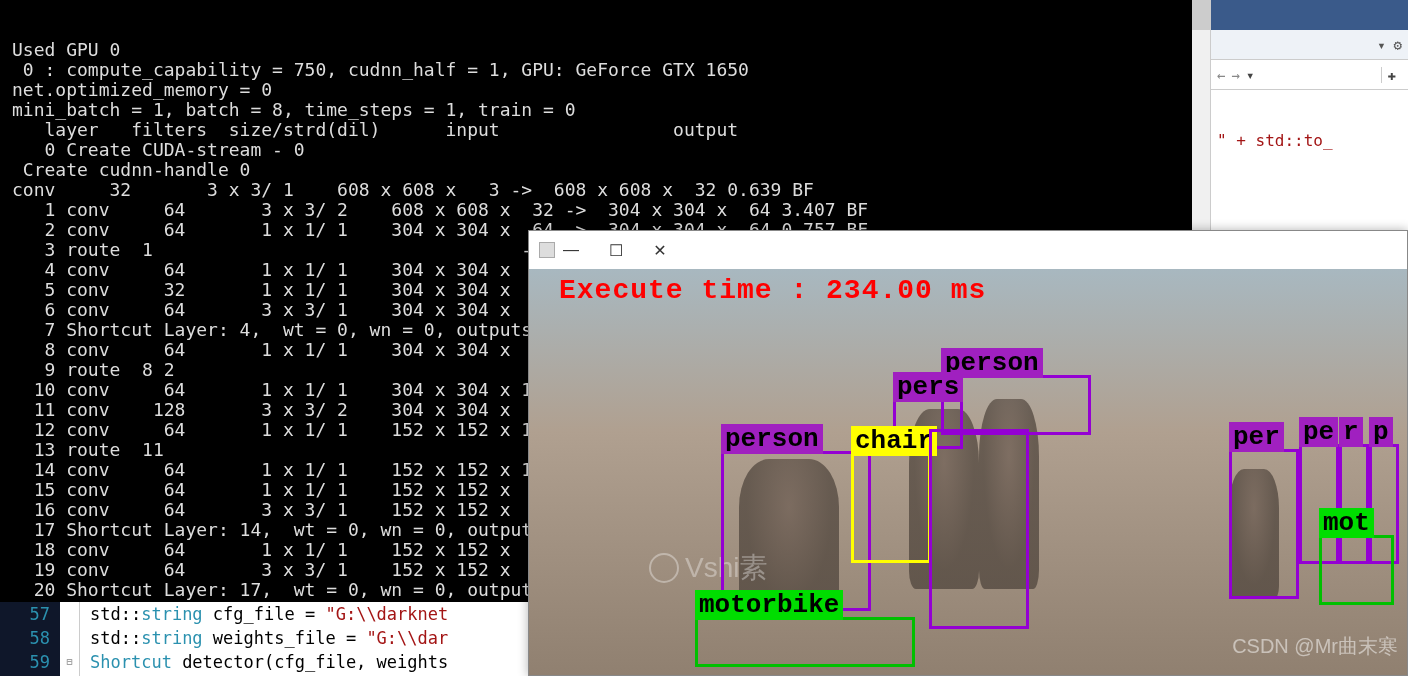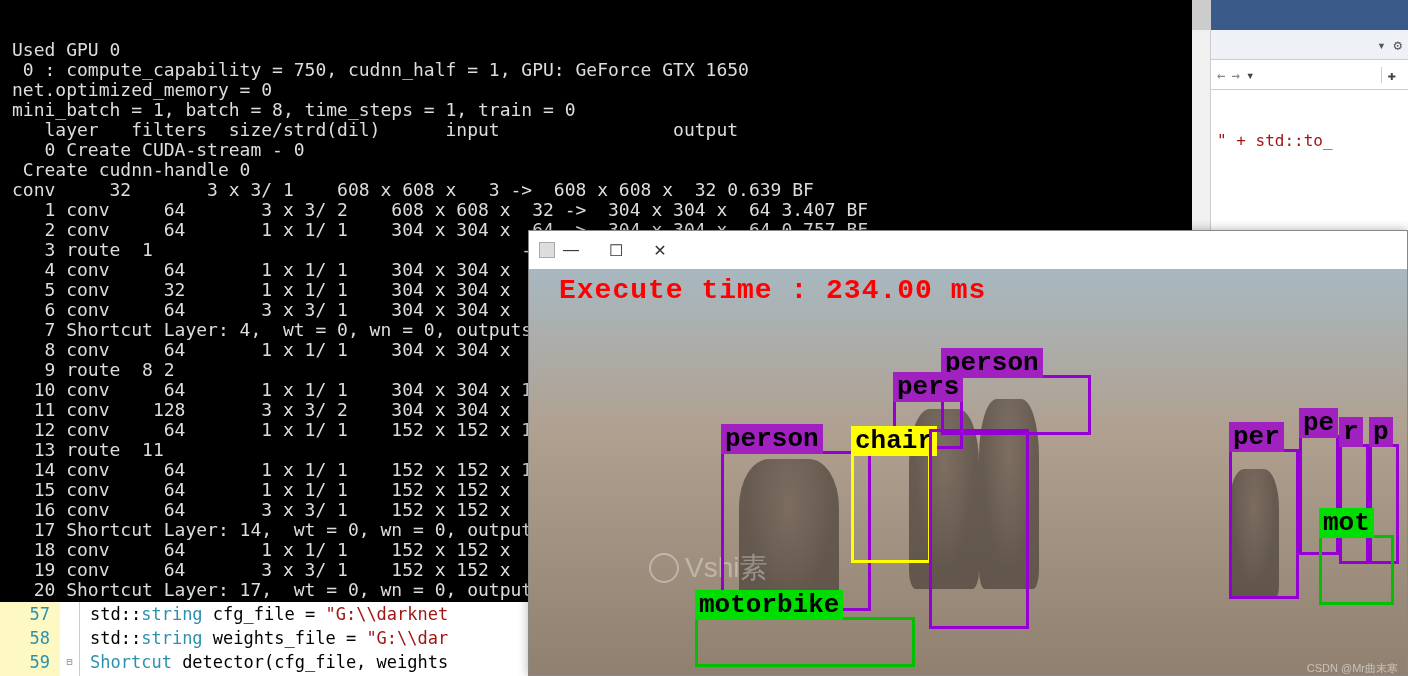--- a/index.html
+++ b/index.html
@@ -1,21 +1,21 @@
 <!DOCTYPE html>
 <html><head>
 <meta charset="utf-8">
 <style>
 * { margin: 0; padding: 0; box-sizing: border-box; }
 body { width: 1408px; height: 676px; font-family: "Consolas", monospace; overflow: hidden; position: relative; background: #fff; }
 .terminal { position: absolute; top: 0; left: 0; width: 1210px; height: 602px; background: #000; color: #ddd; font-size: 18px; line-height: 20px; padding: 0 12px; white-space: pre; overflow: hidden; }
 .terminal-scroll { position: absolute; right: 0; top: 0; width: 18px; height: 602px; background: #f0f0f0; }
 .terminal-thumb { position: absolute; top: 0; width: 18px; height: 30px; background: #ccc; }
 .code-area { position: absolute; top: 602px; left: 0; width: 1210px; height: 74px; background: #fff; font-size: 17px; display: flex; }
-.gutter { width: 60px; background: #fef9c3; color: #2b91af; text-align: right; padding-right: 10px; line-height: 24px; }
+.gutter { width: 60px; background: #0f172a; color: #2b91af; text-align: right; padding-right: 10px; line-height: 24px; }
 .fold { width: 20px; border-right: 1px solid #ccc; line-height: 24px; text-align: center; color: #888; font-size: 10px; }
 .code-lines { flex: 1; padding-left: 10px; line-height: 24px; }
 .cls { color: #2b91af; }
 .str { color: #a31515; }
 .test-window { position: absolute; top: 230px; left: 528px; width: 880px; height: 446px; background: #fff; border: 1px solid #888; box-shadow: 0 0 10px rgba(0,0,0,0.3); }
 .titlebar { height: 38px; background: #fff; display: flex; align-items: center; padding: 0 10px; font-size: 14px; font-family: "Segoe UI", sans-serif; }
 .titlebar-icon { width: 16px; height: 16px; background: #ddd; margin-right: 8px; border: 1px solid #aaa; }
 .titlebar-title { flex: 1; }
 .titlebar-btns { display: flex; gap: 30px; font-size: 16px; color: #333; }
 .image-area { position: relative; width: 100%; height: calc(100% - 38px); background: linear-gradient(to bottom, #a8b8c0 0%, #b0a090 40%, #908070 100%); overflow: hidden; }
@@ -33,21 +33,21 @@
 .ide-right { position: absolute; top: 0; left: 1210px; width: 198px; height: 676px; background: #fff; border-left: 1px solid #ccc; }
 .ide-tabbar { height: 30px; background: #3a5a8a; }
 .ide-toolbar { height: 30px; background: #eef2f7; border-bottom: 1px solid #ccc; display: flex; align-items: center; justify-content: flex-end; padding: 0 6px; gap: 8px; }
 .gear-icon { font-size: 14px; color: #555; }
 .ide-nav { height: 30px; background: #fff; border-bottom: 1px solid #ccc; display: flex; align-items: center; padding: 0 6px; gap: 6px; font-size: 14px; color: #444; }
 .nav-arrow { color: #888; }
 .nav-plus { margin-left: auto; padding: 0 6px; border-left: 1px solid #ccc; }
 .ide-code { padding: 40px 6px 0 6px; font-size: 16px; line-height: 22px; white-space: nowrap; overflow: hidden; }
 .cpp-str { color: #a31515; }
 .cpp-num { color: #098658; }
-.watermark { position: absolute; bottom: 0; right: 10px; color: rgba(255,255,255,0.5); font-size: 11px; font-family: sans-serif; z-index: 100; }
+.watermark { position: absolute; bottom: 16px; right: 10px; color: rgba(255,255,255,0.5); font-size: 20px; font-family: sans-serif; z-index: 100; }
 .wm-logo { position: absolute; top: 280px; left: 120px; color: rgba(255,255,255,0.35); font-size: 28px; font-family: sans-serif; display: flex; align-items: center; gap: 6px; }
 .wm-circle { width: 30px; height: 30px; border: 2px solid rgba(255,255,255,0.35); border-radius: 50%; }
 </style>
 </head>
 <body>
 
 <div class="terminal">
   <div id="term-text">Used GPU 0
  0 : compute_capability = 750, cudnn_half = 1, GPU: GeForce GTX 1650
 net.optimized_memory = 0
@@ -152,21 +152,21 @@
         <div class="bbox yellow" style="left: 322px; top: 184px; width: 80px; height: 110px;">
           <div class="bbox-label">chair</div>
         </div>
         <div class="bbox purple" style="left: 400px; top: 160px; width: 100px; height: 200px;"></div>
         <div class="bbox green" style="left: 166px; top: 348px; width: 220px; height: 50px;">
           <div class="bbox-label">motorbike</div>
         </div>
         <div class="bbox purple" style="left: 700px; top: 180px; width: 70px; height: 150px;">
           <div class="bbox-label">per</div>
         </div>
-        <div class="bbox purple" style="left: 770px; top: 166px; width: 40px; height: 120px;">
+        <div class="bbox purple" style="left: 770px; top: 175px; width: 40px; height: 120px;">
           <div class="bbox-label">pe</div>
         </div>
         <div class="bbox purple" style="left: 810px; top: 175px; width: 30px; height: 120px;">
           <div class="bbox-label">r</div>
         </div>
         <div class="bbox purple" style="left: 840px; top: 175px; width: 30px; height: 120px;">
           <div class="bbox-label">p</div>
         </div>
         <div class="bbox green" style="left: 790px; top: 266px; width: 75px; height: 70px;">
           <div class="bbox-label">mot</div>

